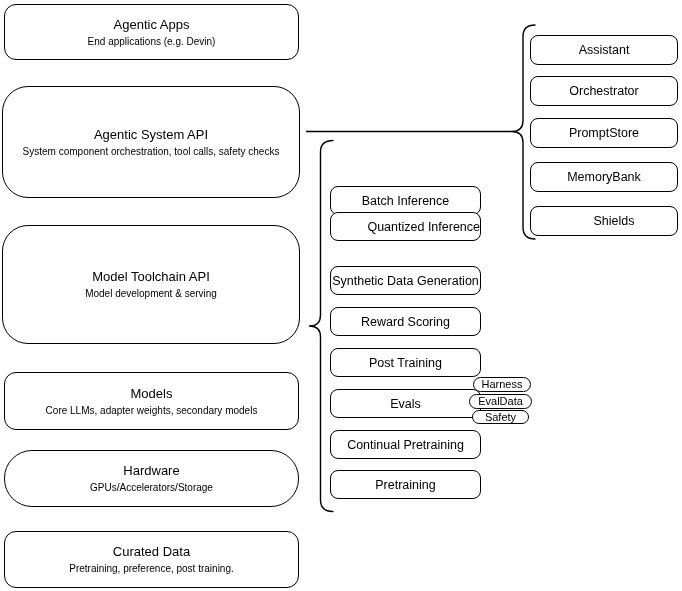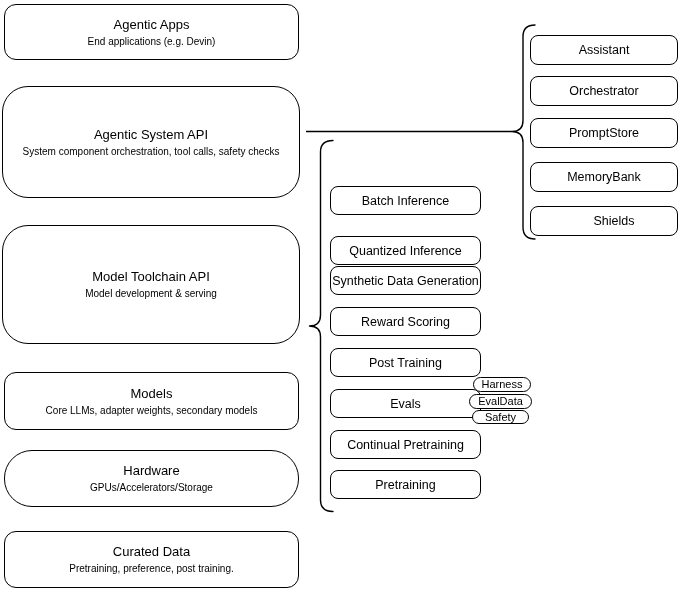--- a/index.html
+++ b/index.html
@@ -96,21 +96,21 @@
   </div>
 
   <div class="node lbox" style="top:531px; height:57px;">
     <div class="title">Curated Data</div>
     <div class="subtitle">Pretraining, preference, post training.</div>
   </div>
 
   <div class="node mbox" style="top:186px;">
     <span>Batch Inference</span>
   </div>
-  <div class="node mbox" style="top:236px;">
+  <div class="node mbox" style="top:212px;align-items:flex-end;">
     <span>Quantized Inference</span>
   </div>
   <div class="node mbox" style="top:266px;">
     <span>Synthetic Data Generation</span>
   </div>
   <div class="node mbox" style="top:307px;">
     <span>Reward Scoring</span>
   </div>
   <div class="node mbox" style="top:348px;">
     <span>Post Training</span>

